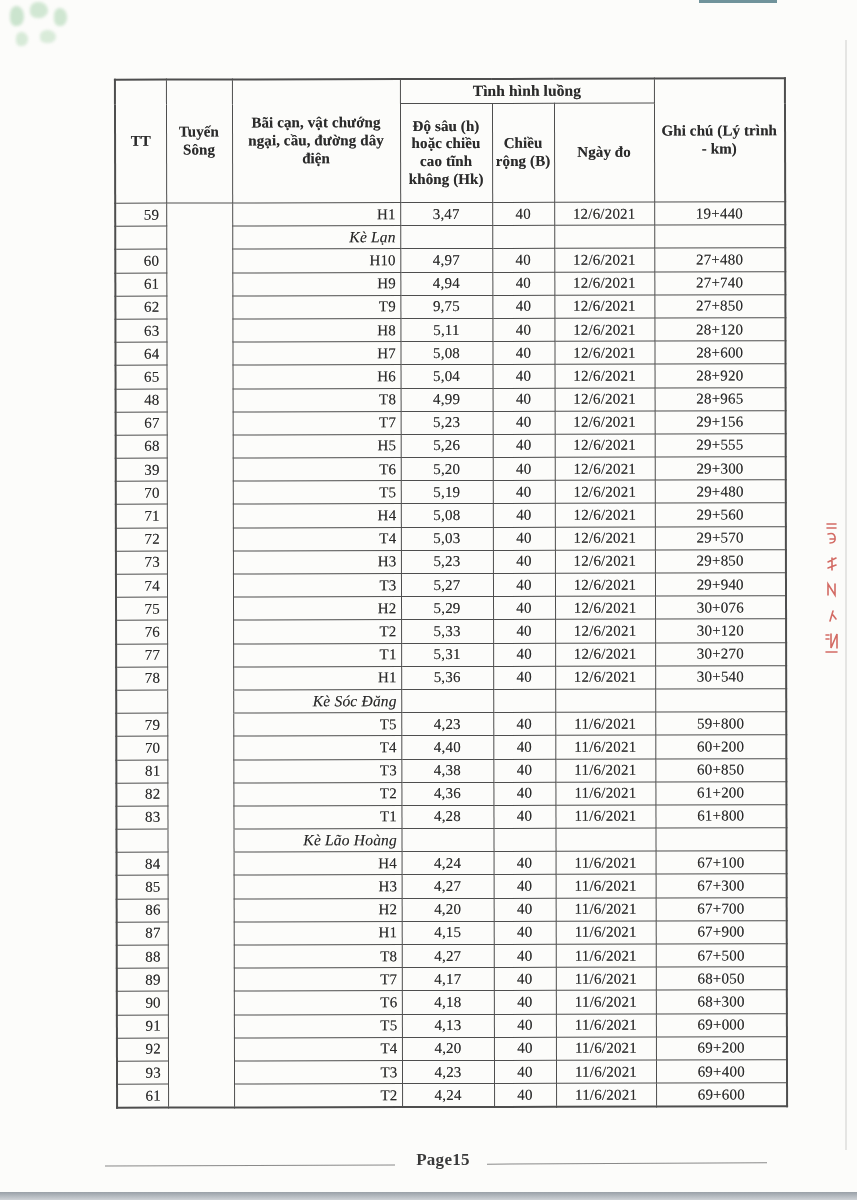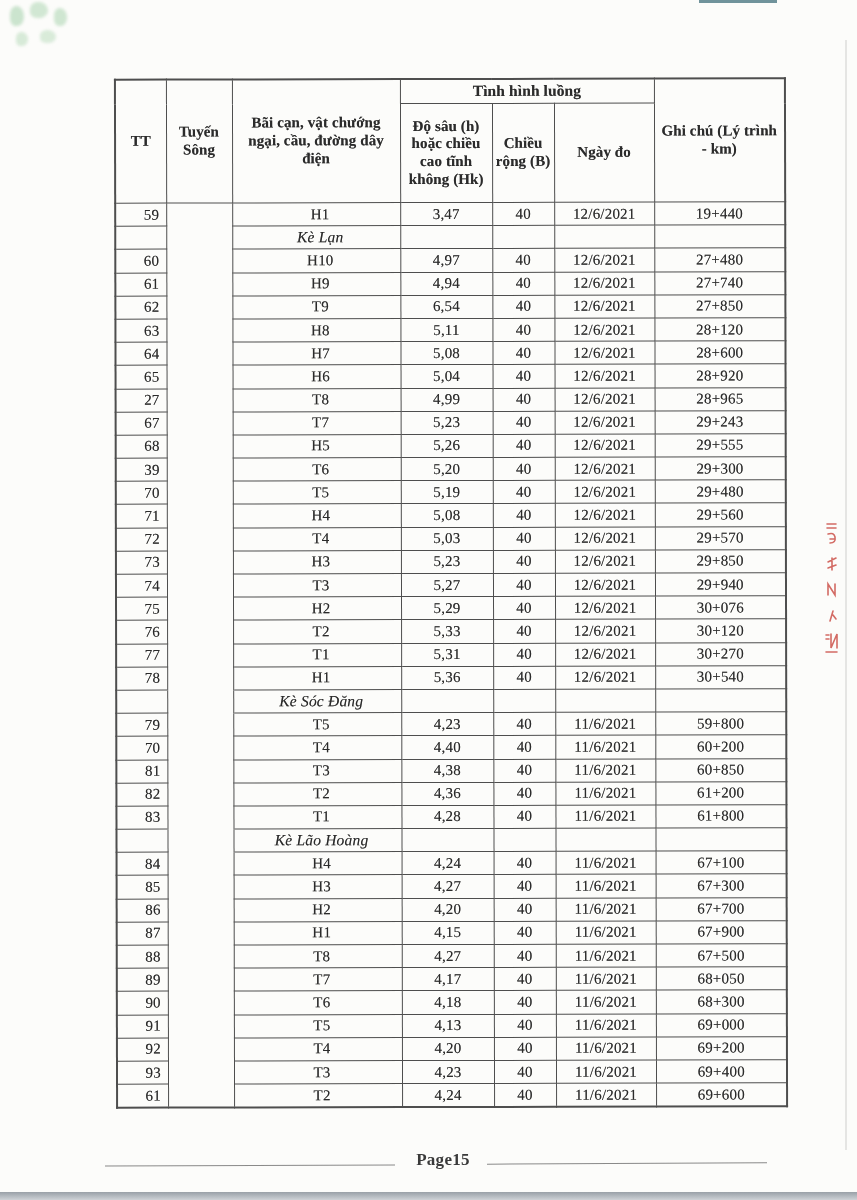--- a/index.html
+++ b/index.html
@@ -32,21 +32,21 @@
     font-size:15px;line-height:1.18;padding:1px 3px;
     letter-spacing:.1px;
   }
   .t thead tr.band-row th.band{height:21px;font-size:15.5px;margin-top:13px;}
   .t thead tr.sub-row th{height:96px;}
   .t td{
     height:22.2px;font-size:15px;padding:0 4px;vertical-align:middle;
     letter-spacing:.2px;white-space:nowrap;overflow:hidden;
   }
   .t .c-tt{text-align:center;padding-left:25px;}
-  .t .c-name{text-align:center;padding-left:12px;}
+  .t .c-name{text-align:right;padding-left:12px;}
   .t .c-name.section{font-style:italic;font-size:15.5px;}
   .t .c-num{text-align:center;}
   .t .c-route{border-top:none;border-bottom:none;}
   .t td,.t th{text-shadow:0 0 .5px rgba(45,45,45,.55);}
 
   
   .footer{position:absolute;left:0;top:1146px;width:857px;height:34px;}
   .footer .rule{position:absolute;height:0;border-top:1.5px solid #6d6d6d;opacity:.8;}
   .footer .rule.left{left:105px;top:19px;width:290px;transform:rotate(-0.15deg);}
   .footer .rule.right{left:487px;top:17px;width:280px;transform:rotate(-0.3deg);}
@@ -137,21 +137,21 @@
           <td class="c-tt">61</td>
           <td class="c-name">H9</td>
           <td class="c-num">4,94</td>
           <td class="c-num">40</td>
           <td class="c-num">12/6/2021</td>
           <td class="c-num">27+740</td>
         </tr>
         <tr>
           <td class="c-tt">62</td>
           <td class="c-name">T9</td>
-          <td class="c-num">6,54</td>
+          <td class="c-num">9,75</td>
           <td class="c-num">40</td>
           <td class="c-num">12/6/2021</td>
           <td class="c-num">27+850</td>
         </tr>
         <tr>
           <td class="c-tt">63</td>
           <td class="c-name">H8</td>
           <td class="c-num">5,11</td>
           <td class="c-num">40</td>
           <td class="c-num">12/6/2021</td>
@@ -167,34 +167,34 @@
         </tr>
         <tr>
           <td class="c-tt">65</td>
           <td class="c-name">H6</td>
           <td class="c-num">5,04</td>
           <td class="c-num">40</td>
           <td class="c-num">12/6/2021</td>
           <td class="c-num">28+920</td>
         </tr>
         <tr>
-          <td class="c-tt">27</td>
+          <td class="c-tt">48</td>
           <td class="c-name">T8</td>
           <td class="c-num">4,99</td>
           <td class="c-num">40</td>
           <td class="c-num">12/6/2021</td>
           <td class="c-num">28+965</td>
         </tr>
         <tr>
           <td class="c-tt">67</td>
           <td class="c-name">T7</td>
           <td class="c-num">5,23</td>
           <td class="c-num">40</td>
           <td class="c-num">12/6/2021</td>
-          <td class="c-num">29+243</td>
+          <td class="c-num">29+156</td>
         </tr>
         <tr>
           <td class="c-tt">68</td>
           <td class="c-name">H5</td>
           <td class="c-num">5,26</td>
           <td class="c-num">40</td>
           <td class="c-num">12/6/2021</td>
           <td class="c-num">29+555</td>
         </tr>
         <tr>

